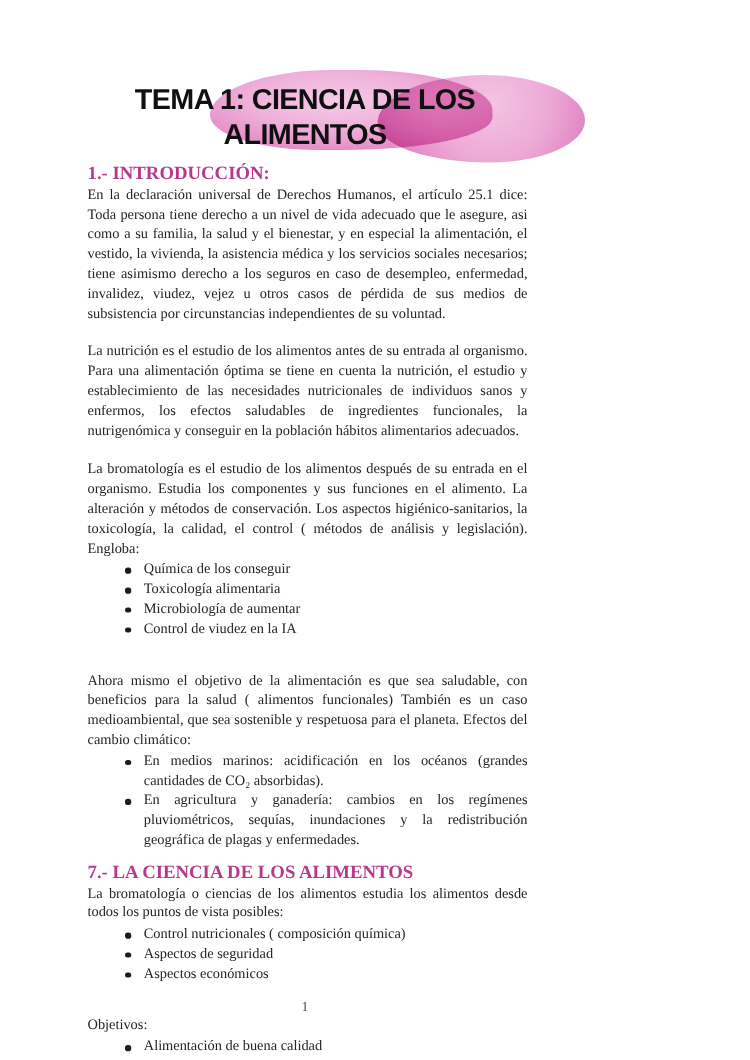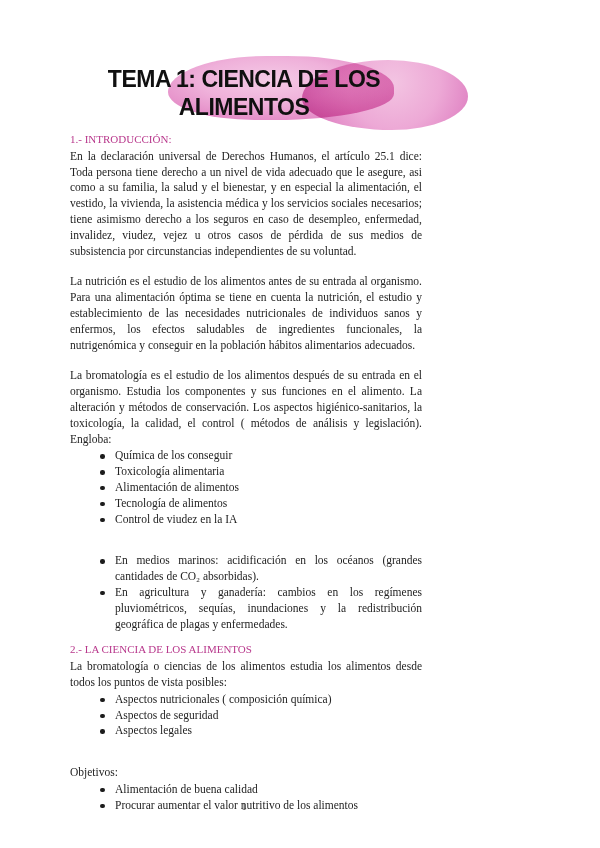--- a/index.html
+++ b/index.html
@@ -50,23 +50,23 @@
     color: #101010;
   }
   
   .content {
     padding: 0 66px 0 70px;
     font-size: 11.5px;
     line-height: 15.8px;
   }
   .content h2 {
     margin: 0 0 1px 0;
-    font-size: 11px;
+    font-size: 15px;
     line-height: 15.8px;
-    font-weight: 400;
+    font-weight: 700;
     color: #b8388c;
   }
   .content h2.sect2 { margin-top: 0; }
   .content p {
     margin: 0 0 15px 0;
     text-align: justify;
   }
   .content p.tight { margin-bottom: 1px; }
   .content ul {
     list-style: none;
@@ -114,41 +114,41 @@
 
     <p>En la declaración universal de Derechos Humanos, el artículo 25.1 dice: Toda persona tiene derecho a un nivel de vida adecuado que le asegure, asi como a su familia, la salud y el bienestar, y en especial la alimentación, el vestido, la vivienda, la asistencia médica y los servicios sociales necesarios; tiene asimismo derecho a los seguros en caso de desempleo, enfermedad, invalidez, viudez, vejez u otros casos de pérdida de sus medios de subsistencia por circunstancias independientes de su voluntad.</p>
 
     <p>La nutrición es el estudio de los alimentos antes de su entrada al organismo. Para una alimentación óptima se tiene en cuenta la nutrición, el estudio y establecimiento de las necesidades nutricionales de individuos sanos y enfermos, los efectos saludables de ingredientes funcionales, la nutrigenómica y conseguir en la población hábitos alimentarios adecuados.</p>
 
     <p class="tight">La bromatología es el estudio de los alimentos después de su entrada en el organismo. Estudia los componentes y sus funciones en el alimento. La alteración y métodos de conservación. Los aspectos higiénico-sanitarios, la toxicología, la calidad, el control ( métodos de análisis y legislación). Engloba:</p>
 
     <ul class="tightlist">
       <li><span class="dot"></span><span>Química de los conseguir</span></li>
       <li><span class="dot"></span><span>Toxicología alimentaria</span></li>
-      <li><span class="dot"></span><span>Alimentación de alimentos</span></li>
-      <li><span class="dot"></span><span>Tecnología de alimentos</span></li>
+      <li><span class="dot"></span><span>Microbiología de aumentar</span></li>
       <li><span class="dot"></span><span>Control de viudez en la IA</span></li>
     </ul>
 
     <div class="gap-lg"></div>
 
+    <p class="tight">Ahora mismo el objetivo de la alimentación es que sea saludable, con beneficios para la salud ( alimentos funcionales)  También es un caso medioambiental, que sea sostenible y respetuosa para el planeta. Efectos del cambio climático:</p>
 
     <ul class="tightlist">
       <li><span class="dot"></span><span>En medios marinos: acidificación en los océanos (grandes cantidades de CO₂ absorbidas).</span></li>
       <li><span class="dot"></span><span>En agricultura y ganadería: cambios en los regímenes pluviométricos, sequías, inundaciones y la redistribución geográfica de plagas y enfermedades.</span></li>
     </ul>
 
-    <h2 class="sect2">2.- LA CIENCIA DE LOS ALIMENTOS</h2>
+    <h2 class="sect2">7.- LA CIENCIA DE LOS ALIMENTOS</h2>
 
     <p class="tight">La bromatología o ciencias de los alimentos estudia los alimentos desde todos los puntos de vista posibles:</p>
 
     <ul class="tightlist">
-      <li><span class="dot"></span><span>Aspectos nutricionales ( composición química)</span></li>
+      <li><span class="dot"></span><span>Control nutricionales ( composición química)</span></li>
       <li><span class="dot"></span><span>Aspectos de seguridad</span></li>
-      <li><span class="dot"></span><span>Aspectos legales</span></li>
+      <li><span class="dot"></span><span>Aspectos económicos</span></li>
     </ul>
 
     <div class="gap-lg"></div>
 
     <p class="tight">Objetivos:</p>
 
     <ul>
       <li><span class="dot"></span><span>Alimentación de buena calidad</span></li>
       <li><span class="dot"></span><span>Procurar aumentar el valor nutritivo de los alimentos</span></li>
     </ul>

